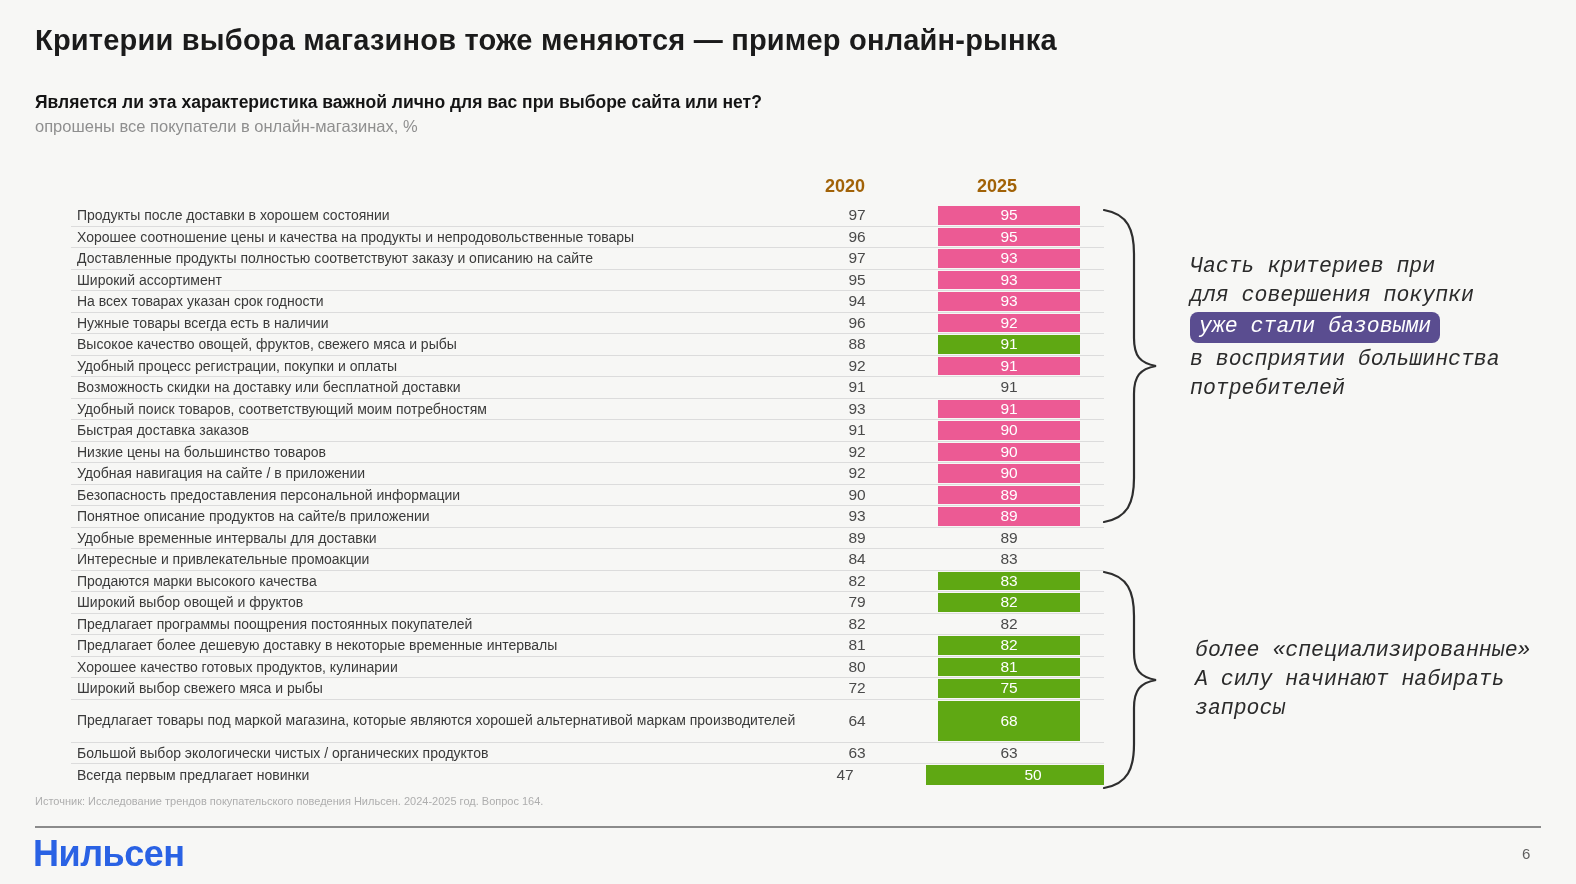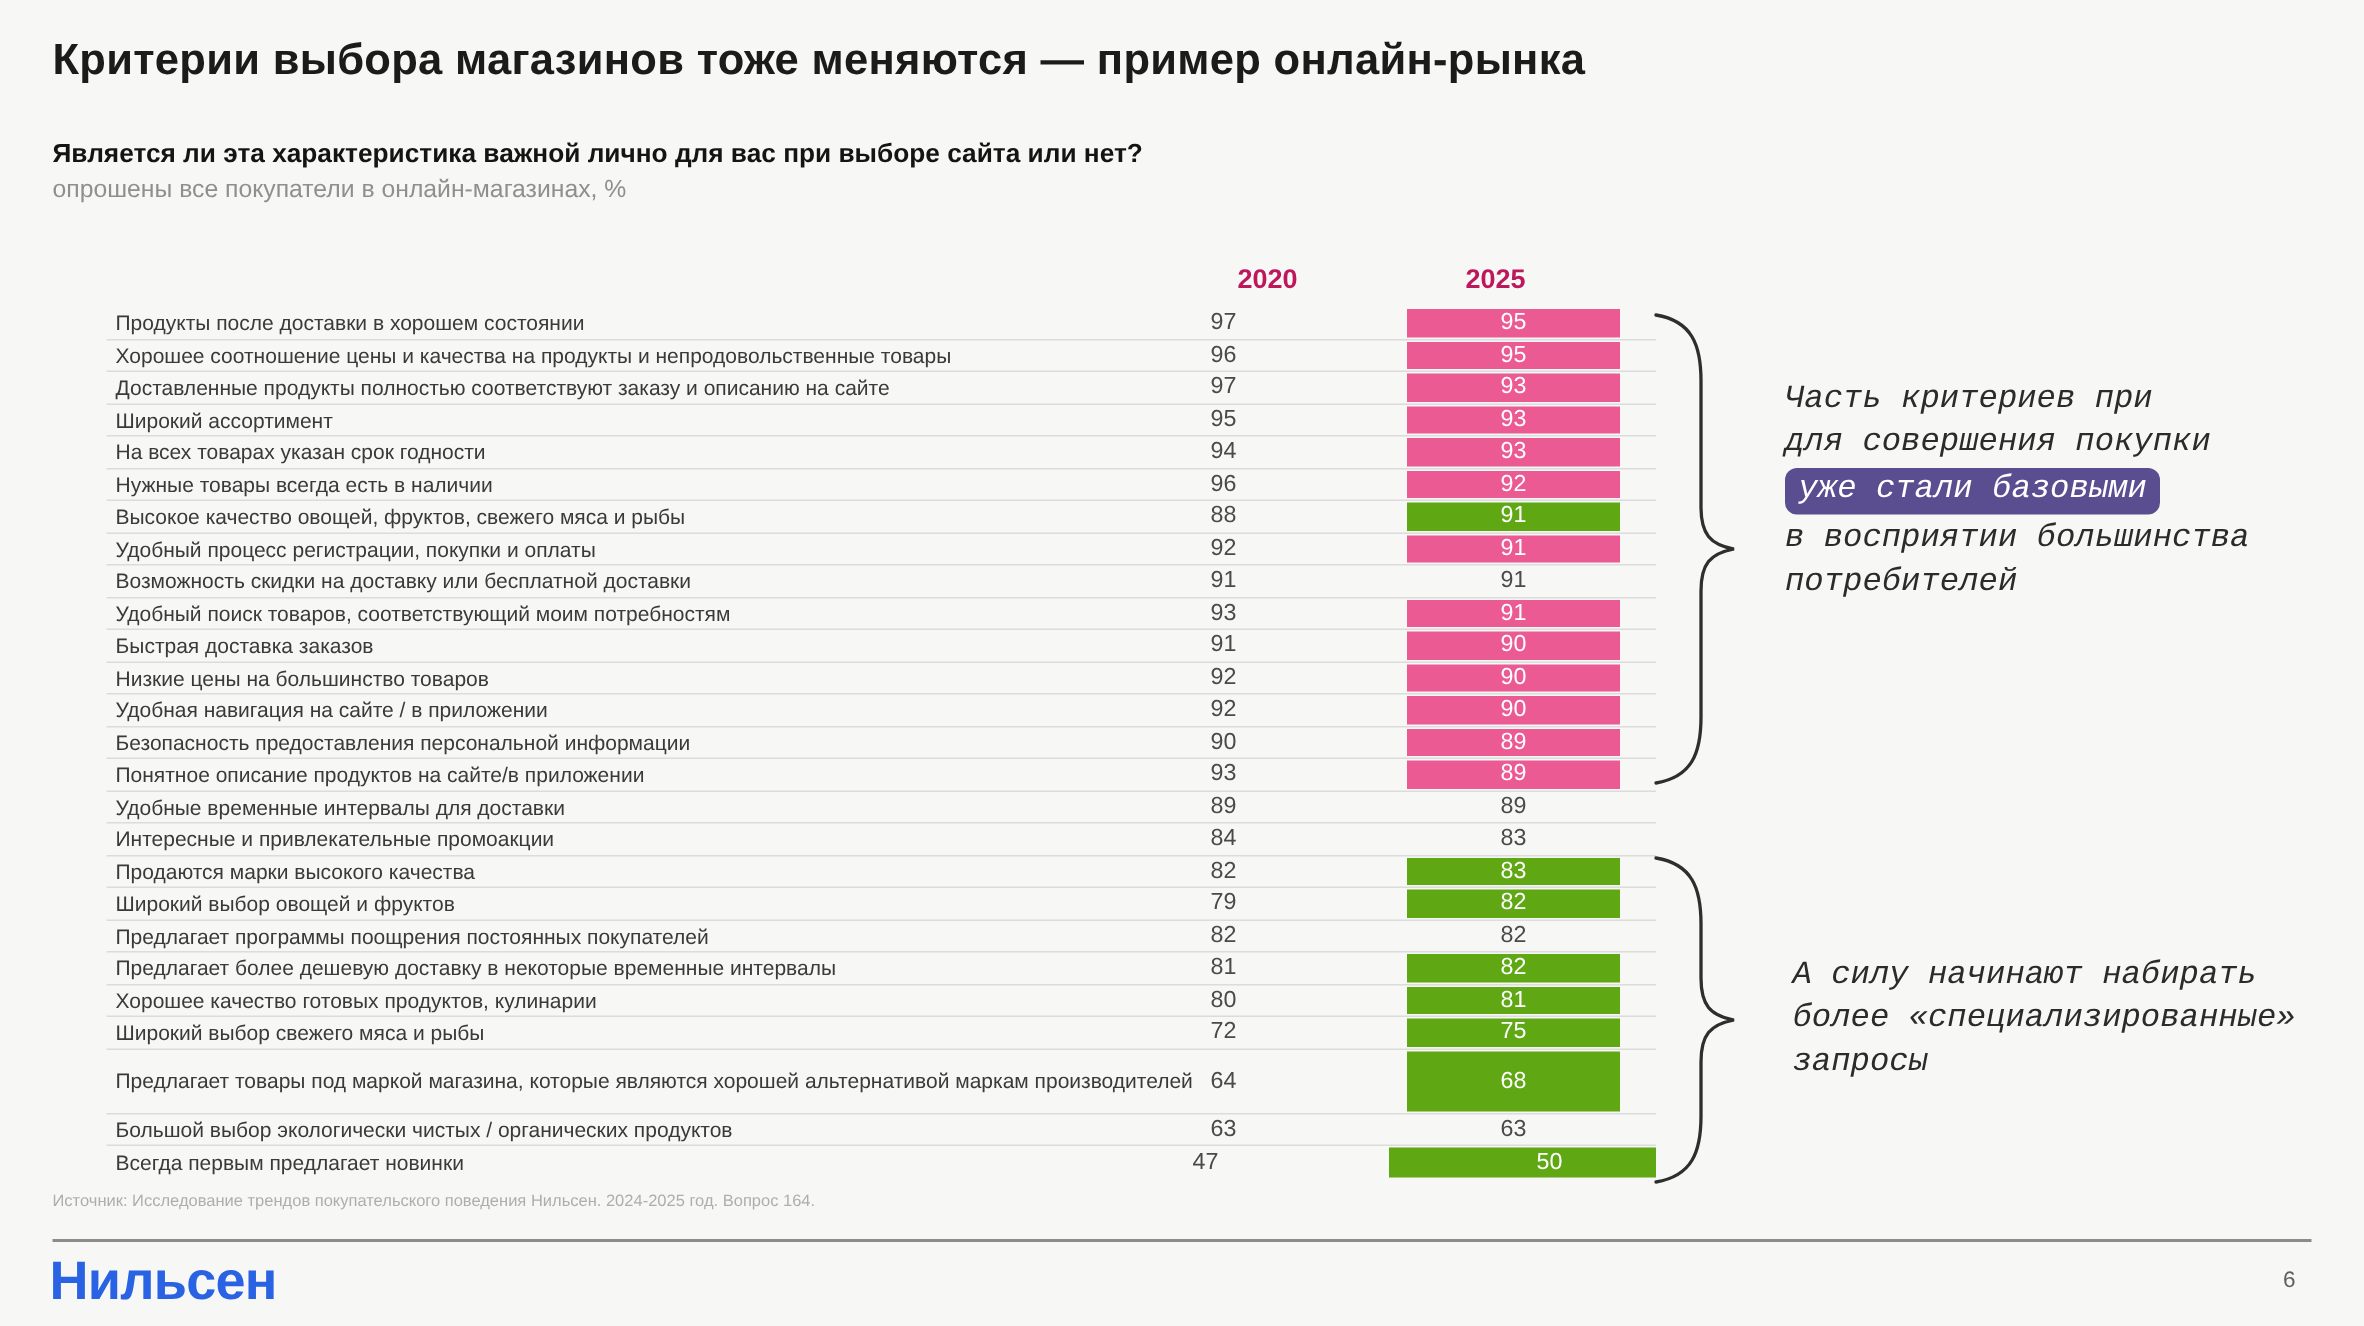--- a/index.html
+++ b/index.html
@@ -18,38 +18,38 @@
   .subtitle {
     position:absolute; left:35px; top:117px;
     font-size:16.5px; color:#8f8f8f;
   }
   .col-headers {
     position:absolute; left:35px; top:172px; width:1033px; height:28px;
     display:flex; align-items:center;
   }
   .col-headers .flex-spacer { flex:1; }
   .col-h {
-    text-align:center; font-size:18px; font-weight:700; color:#be185d;
+    text-align:center; font-size:18px; font-weight:700; color:#a16207;
   }
   .col-h.h2020 { width:100px; }
   .col-gap { width:31px; }
   .col-h.h2025 { width:142px; }
 
   .table-rows { position:absolute; left:35px; top:205px; width:1033px;margin-left:36px; }
   .row {
     display:flex; align-items:center; height:21.5px;
     border-bottom:1px solid #dcdcdc; box-sizing:border-box;
   }
   .row:last-child { border-bottom:none; }
   .row.tall { height:43px; }
   .row .label {
     flex:1; font-size:14px; color:#3a3a3a; padding-left:6px;
     line-height:1.3; max-width:730px;
   }
-  .row .v2020 { width:100px; text-align:left; font-size:15.5px; color:#4a4a4a; }
+  .row .v2020 { width:100px; text-align:center; font-size:15.5px; color:#4a4a4a; }
   .row .gap { width:31px; }
   .row .v2025 {
     width:142px; align-self:stretch; margin:1px 0;
     display:flex; align-items:center; justify-content:center;
     font-size:15.5px; color:#4a4a4a;
   }
   .row .v2025.colored { color:#ffffff; }
 
   .brace { position:absolute; }
   .brace path { fill:none; stroke:#2e2e2e; stroke-width:2.2; stroke-linecap:round; }
@@ -264,22 +264,22 @@
   </svg>
 
   <div class="annotation" style="left:1190px; top:252px;">
       <div class="ann-line">Часть критериев при</div>
       <div class="ann-line">для совершения покупки</div>
       <div class="ann-line"><span class="ann-pill" style="background: rgb(90, 77, 144);">уже стали базовыми</span></div>
       <div class="ann-line">в восприятии большинства</div>
       <div class="ann-line">потребителей</div>
     </div>
   <div class="annotation" style="left:1195px; top:636px;">
+      <div class="ann-line">более «специализированные»</div>
       <div class="ann-line">А силу начинают набирать</div>
-      <div class="ann-line">более «специализированные»</div>
       <div class="ann-line">запросы</div>
     </div>
 
   <div class="source">Источник: Исследование трендов покупательского поведения Нильсен. 2024-2025 год. Вопрос 164.</div>
   <div class="footer-rule"></div>
   <div class="logo">Нильсен</div>
   <div class="page-number">6</div>
 
 </div>
 

